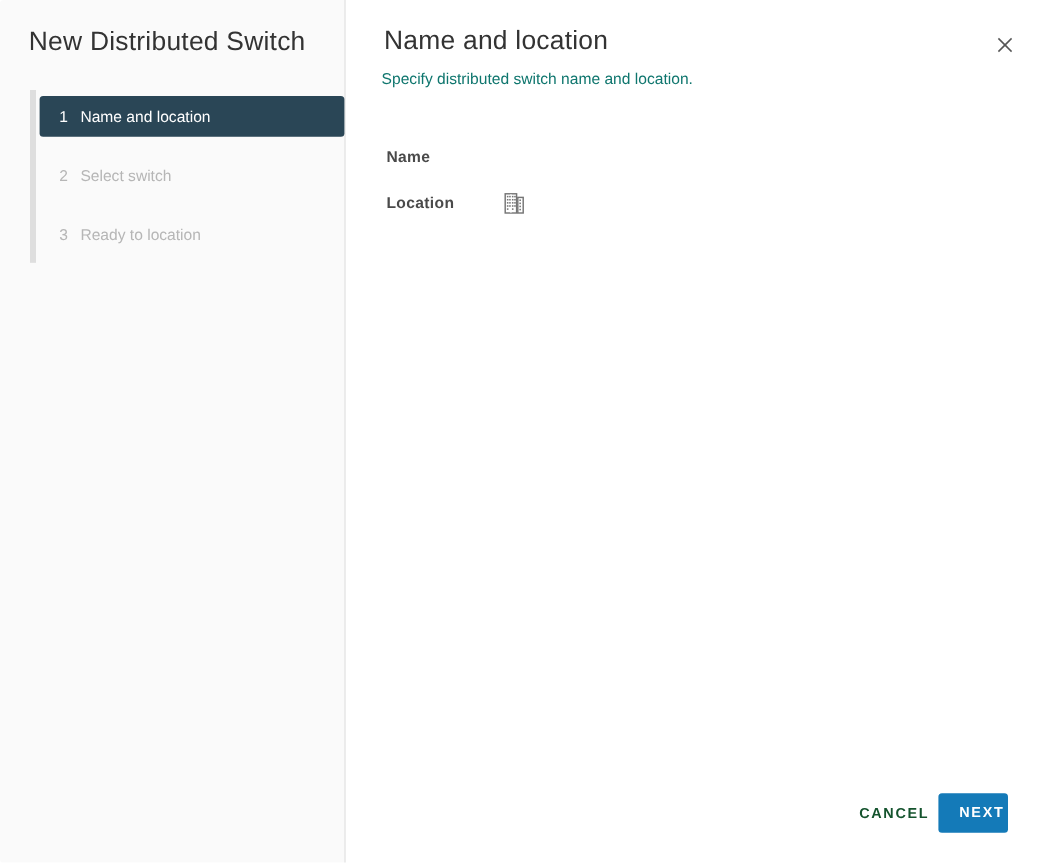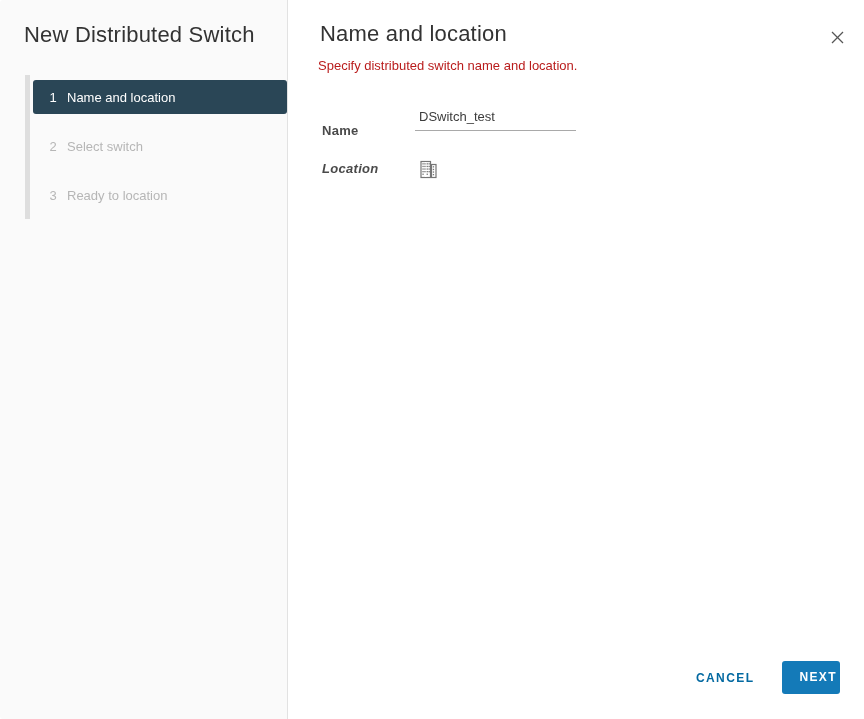--- a/index.html
+++ b/index.html
@@ -75,21 +75,21 @@
     left: 31px; top: 21px;
     font-size: 22px;
     font-weight: 500;
     color: #333333;
     letter-spacing: 0.2px;
   }
   .page-subtitle {
     position: absolute;
     left: 29px; top: 58px;
     font-size: 13px;
-    color: #b91c1c;
+    color: #0f766e;
   }
   .close-btn {
     position: absolute;
     top: 26px; right: 16px;
     width: 22px; height: 22px;
     background: none; border: none;
     cursor: pointer;
     display: flex; align-items: center; justify-content: center;
     color: #565656;
   }
@@ -109,21 +109,21 @@
     width: 161px;
     font-family: "Liberation Sans", "DejaVu Sans", sans-serif;
     font-size: 13px;
     color: #3c3c3c;
     background: transparent;
     border: none;
     border-bottom: 1px solid #a9a9a9;
     padding: 4px 4px 6px 4px;
     outline: none;
   }
-  .location-label { top: 161px; font-style: italic; }
+  .location-label { top: 161px; }
   .location-picker {
     position: absolute;
     left: 128px; top: 158px;
     width: 22px; height: 22px;
     display: flex; align-items: center; justify-content: center;
     cursor: pointer;
   }
 
   
   .footer {
@@ -135,22 +135,22 @@
   .btn {
     font-family: "Liberation Sans", "DejaVu Sans", sans-serif;
     font-size: 12px;
     font-weight: 700;
     letter-spacing: 1.4px;
     border: none;
     cursor: pointer;
     background: none;
   }
   .btn-cancel {
-    color: #0369a1;
-    margin-right: 24px;
+    color: #14532d;
+    margin-right: 4px;
     padding: 8px 4px;
   }
   .btn-next {
     background: #147ab8;
     color: #ffffff;
     border-radius: 3px;
     padding: 9px 3px 10px 17px;
   }
 </style>
 </head>
@@ -186,21 +186,20 @@
     <button class="close-btn">
       <span style="display:flex">
         <svg width="15" height="15" viewBox="0 0 15 15">
           <line x1="2" y1="2" x2="13" y2="13" stroke="#565656" stroke-width="1.3"></line>
           <line x1="13" y1="2" x2="2" y2="13" stroke="#565656" stroke-width="1.3"></line>
         </svg>
       </span>
     </button>
 
     <label class="form-label name-label">Name</label>
-    <input class="name-input" type="text" value="DSwitch_test" style="">
 
     <label class="form-label location-label">Location</label>
 
     <div class="location-picker">
       <span style="display:flex">
         <svg width="17" height="19" viewBox="0 0 17 19">
 
           <rect x="1" y="1.5" width="9.5" height="16" fill="#ffffff" stroke="#757575" stroke-width="1.2"></rect>
           <line x1="5.75" y1="2" x2="5.75" y2="17" stroke="#ffffff" stroke-width="1.4"></line>
 

